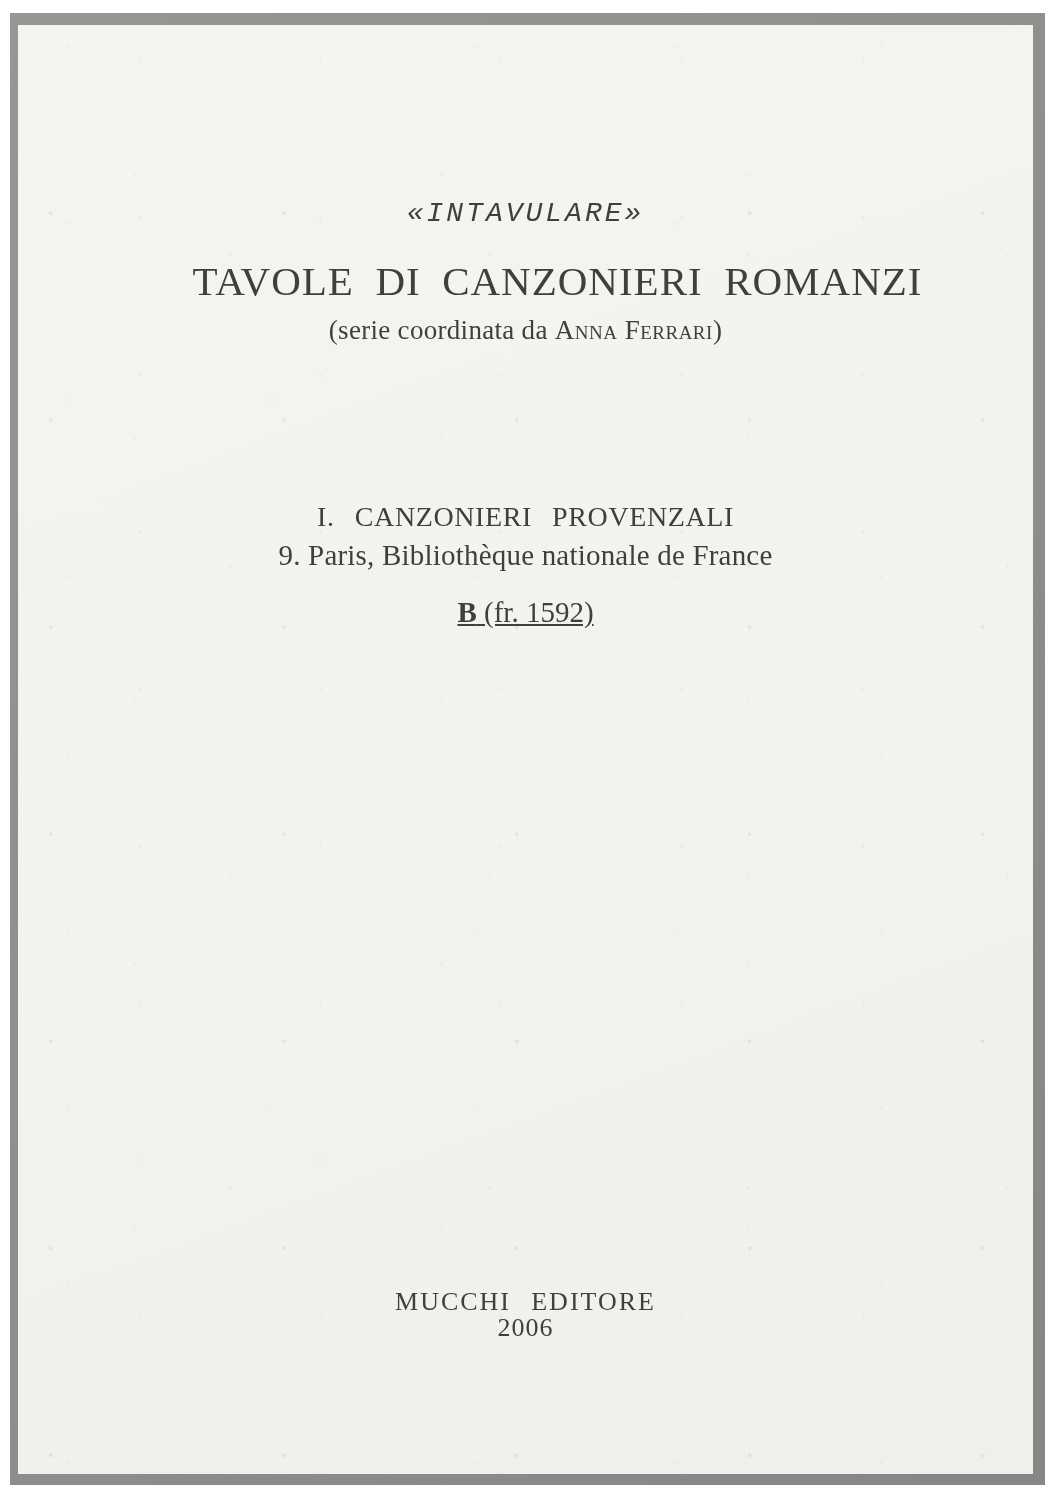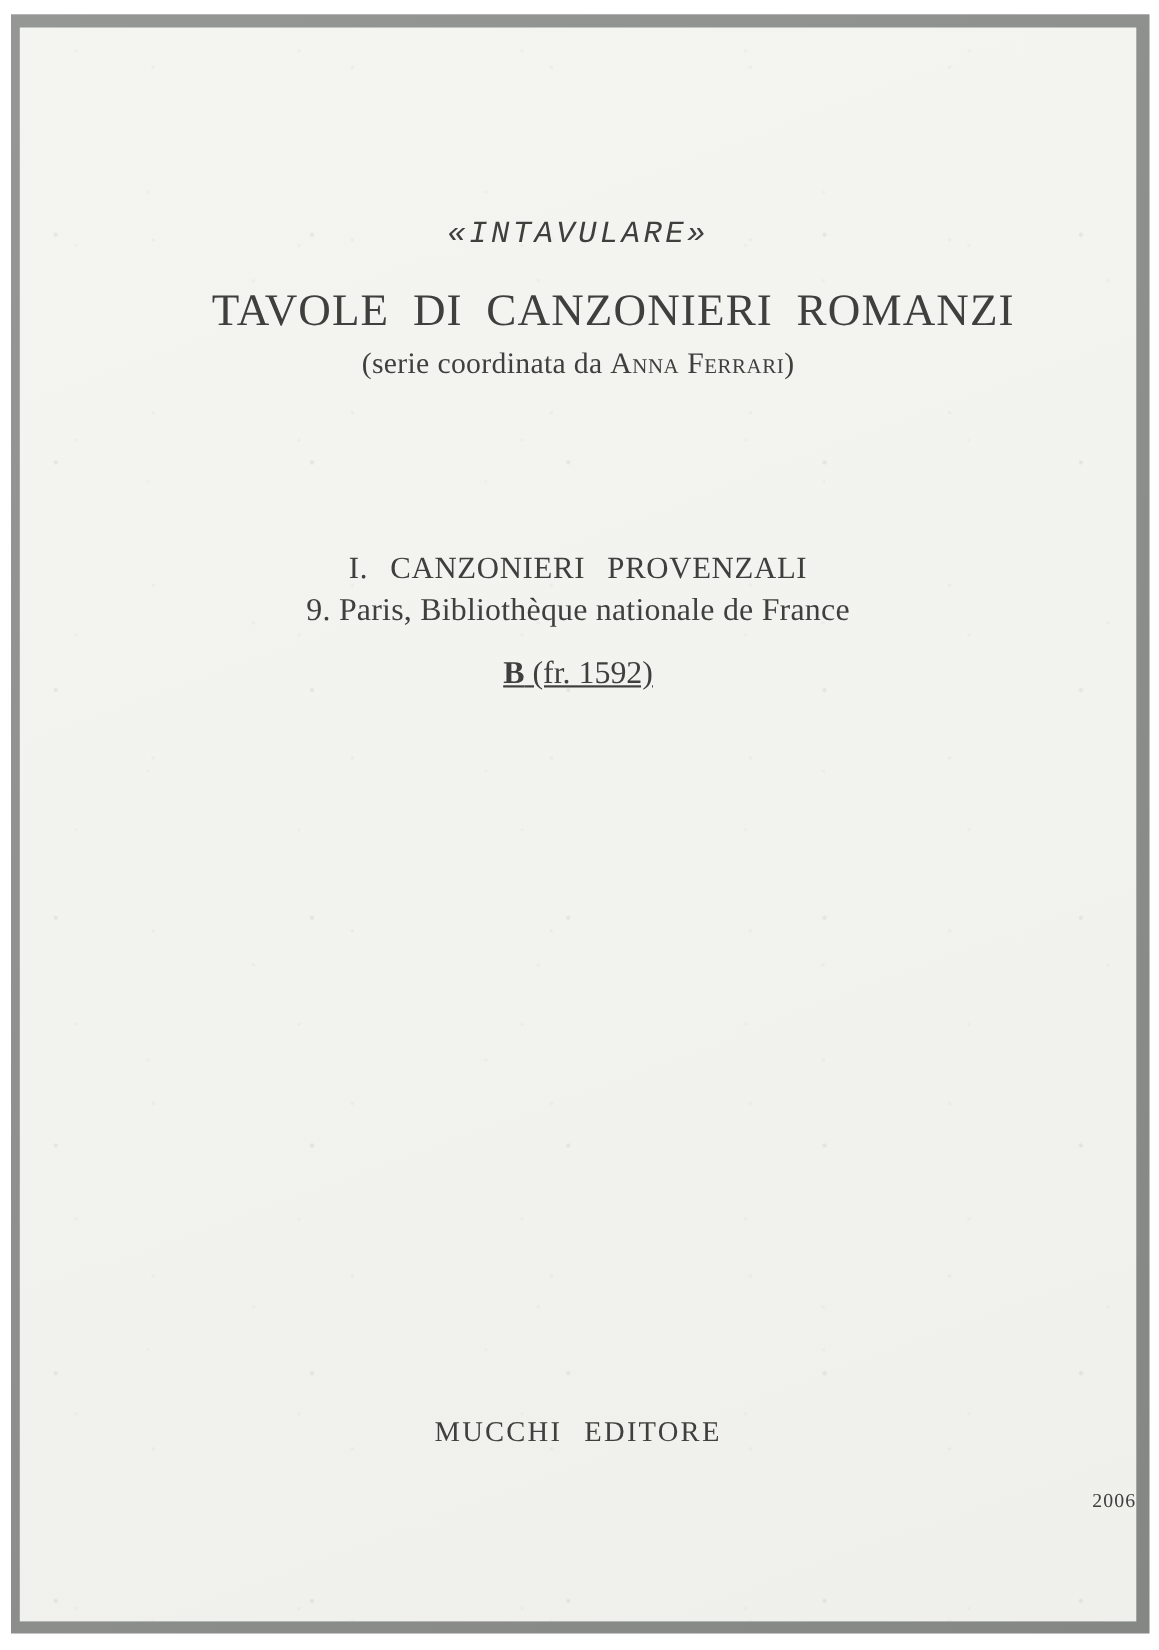--- a/index.html
+++ b/index.html
@@ -104,24 +104,23 @@
     font-variant: small-caps;
     letter-spacing: 0.5px;
   }
   .publisher {
     top: 1264px;
     font-size: 26px;
     letter-spacing: 2px;
     word-spacing: 0.45em;
   }
   .year {
-    top: 1330px;
-    font-size: 18px;
+    top: 1290px;
+    font-size: 26px;
     letter-spacing: 1px;
-    text-align: right;
   }
 </style>
 </head>
 <body>
 
 <div class="photo-frame">
   <div class="cover">
 
     <div class="line series-title-italic">«INTAVULARE»</div>
 

